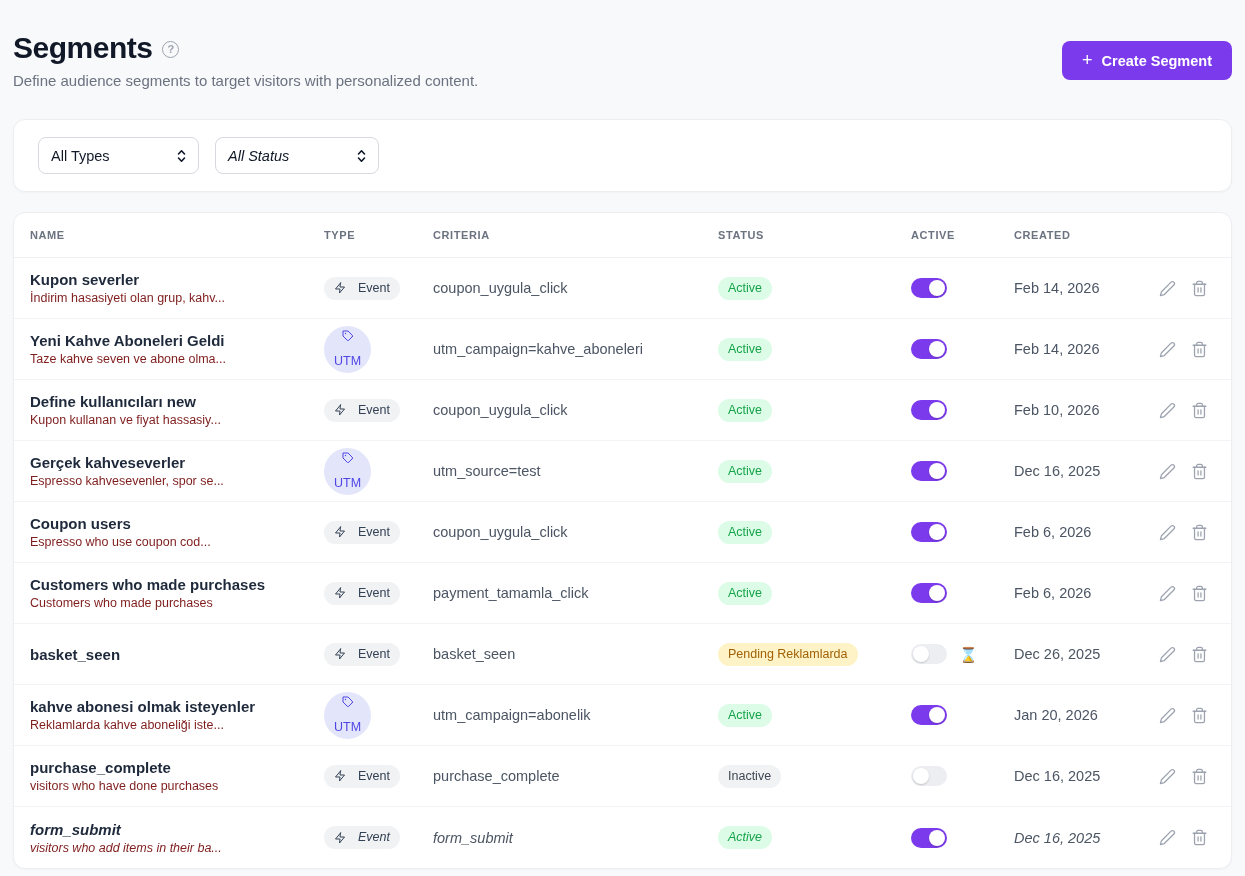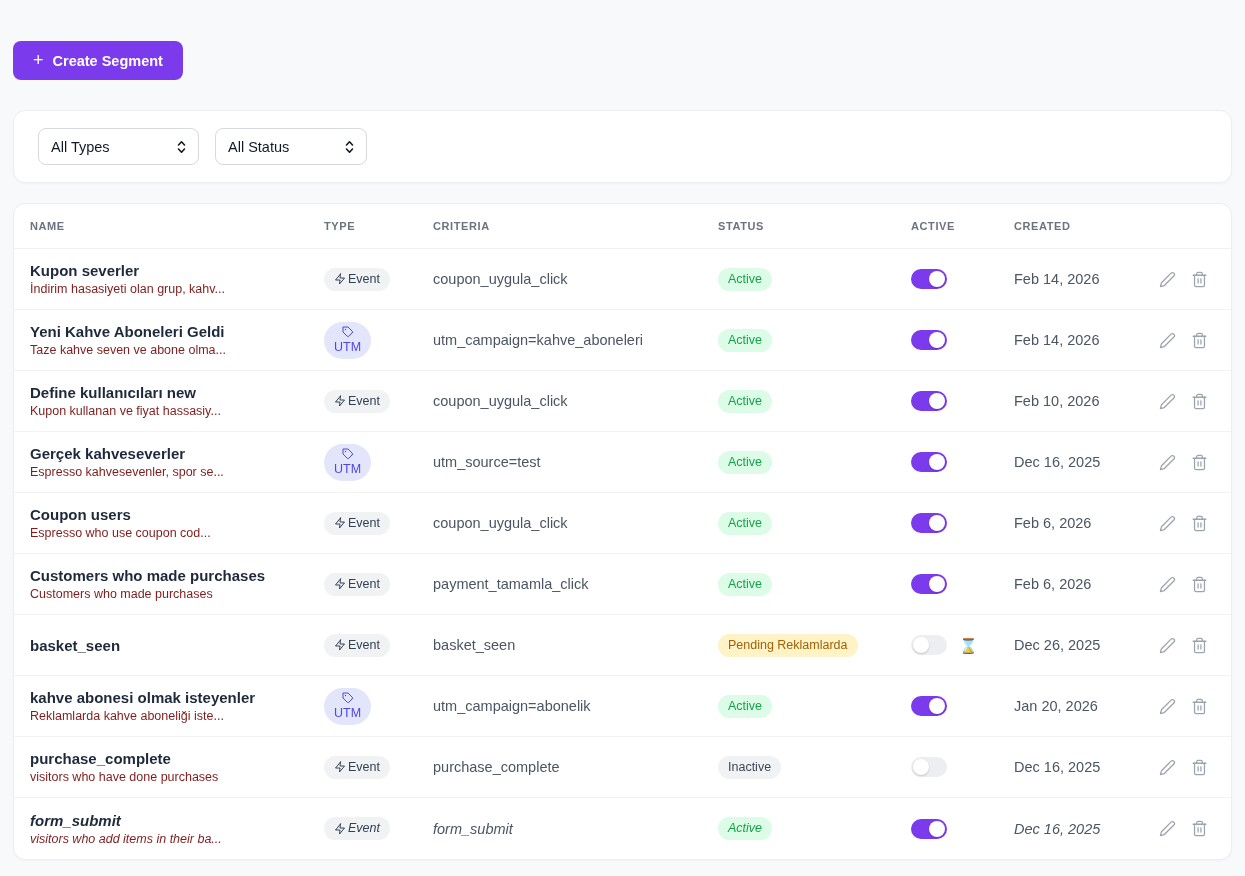--- a/index.html
+++ b/index.html
@@ -33,21 +33,21 @@
     background:#ffffff; border:1px solid #eceef1; border-radius:12px;
     box-shadow:0 1px 2px rgba(16,24,40,0.03);
   }
   .filter-card { margin-top:30px; padding:17px 24px; display:flex; gap:16px; }
   .select {
     height:37px; border:1px solid #d6d9de; border-radius:8px; background:#fff;
     display:flex; align-items:center; justify-content:space-between;
     padding:0 12px; font-size:14.5px; color:#111827; cursor:pointer;
   }
   .select-types { width:161px; }
-  .select-status { width:152px; }
+  .select-status { width:164px;font-style:italic; }
   .chevrons { display:flex; flex-direction:column; color:#111827; }
   
   .table-card { margin-top:20px; overflow:hidden; }
   .grid-row {
     display:grid;
     grid-template-columns:294px 109px 285px 193px 103px 145px 1fr;
     align-items:center;
     padding:0 16px;
   }
   .table-head { height:45px; border-bottom:1px solid #eef0f3; }
@@ -56,21 +56,21 @@
     text-transform:uppercase; letter-spacing:0.6px;
   }
   .table-row { height:61px; border-bottom:1px solid #f1f3f5; }
   .table-row:last-child { border-bottom:none;font-style:italic; }
   .seg-name { font-size:15px; font-weight:600; color:#1e293b; }
   .seg-desc { font-size:12.5px; color:#7f1d1d; margin-top:3px; }
   .criteria-text { font-size:14.5px; color:#4b5563; }
   .created-text { font-size:14.5px; color:#4b5563; }
   
   .badge {
-    display:inline-flex; align-items:center; gap:2px;
+    display:inline-flex; align-items:center; gap:12px;
     font-size:12.5px; font-weight:500; border-radius:999px;
     padding:4px 10px; line-height:1.2; white-space:nowrap;
   }
   .badge-event { background:#f1f2f4; color:#334155; }
   .badge-utm   { background:#e3e5fb; color:#4f46e5;flex-direction:column; }
   .st-active   { background:#dcfce7; color:#16a34a; }
   .st-pending  { background:#fdf3c6; color:#a16207; }
   .st-inactive { background:#f1f2f4; color:#3f4754; }
   
   .active-cell { display:flex; align-items:center; gap:12px; }
@@ -88,20 +88,27 @@
   .hourglass { font-size:15px; color:#8a6d3b; line-height:1; }
   
   .actions { display:flex; align-items:center; gap:15px; justify-content:flex-start; }
   .icon-btn { background:none; border:none; padding:0; cursor:pointer; color:#9ca3af; display:flex; }
   .icon-btn svg { display:block; }
 </style>
 </head>
 <body>
 
 <div class="page-header">
+  <div>
+    <div class="title-row">
+      <h1 class="page-title">Segments</h1>
+      <span class="help-icon">?</span>
+    </div>
+    <p class="page-subtitle">Define audience segments to target visitors with personalized content.</p>
+  </div>
   <button class="create-btn">
     <span class="plus-icon">+</span>
     <span>Create Segment</span>
   </button>
 </div>
 
 <div class="card filter-card">
   <div class="select select-types">
     <span>All Types</span>
     <span class="chevrons">

